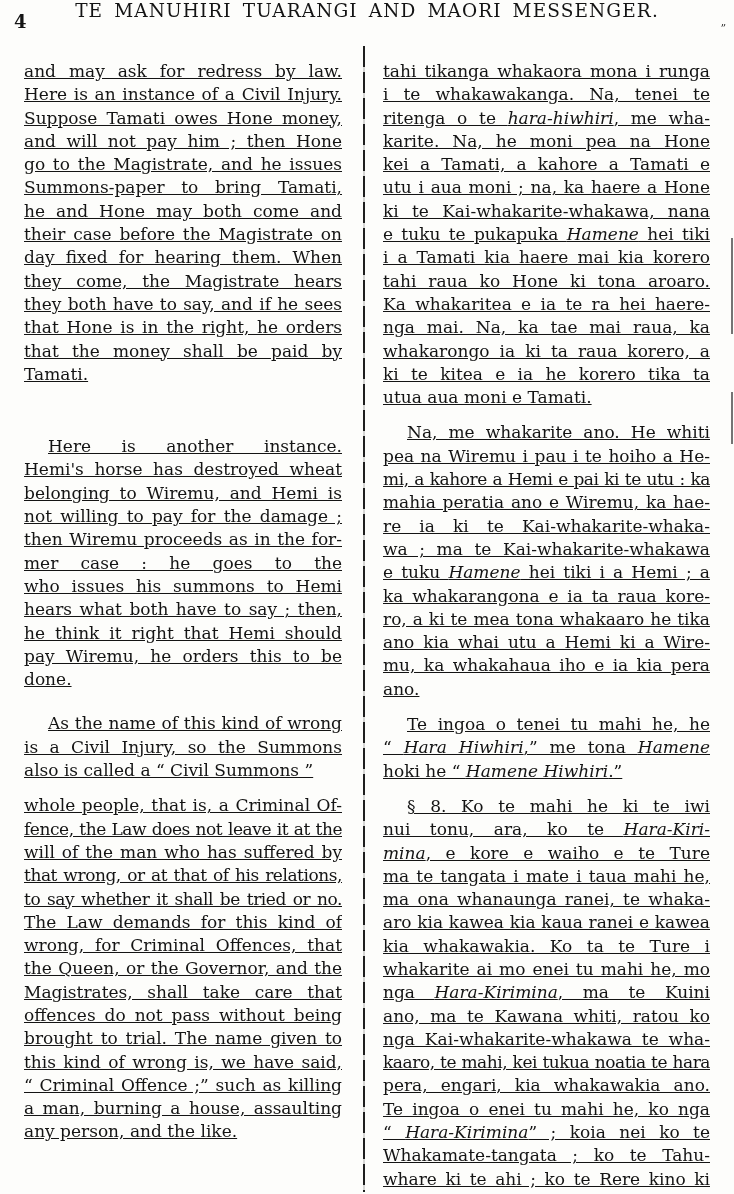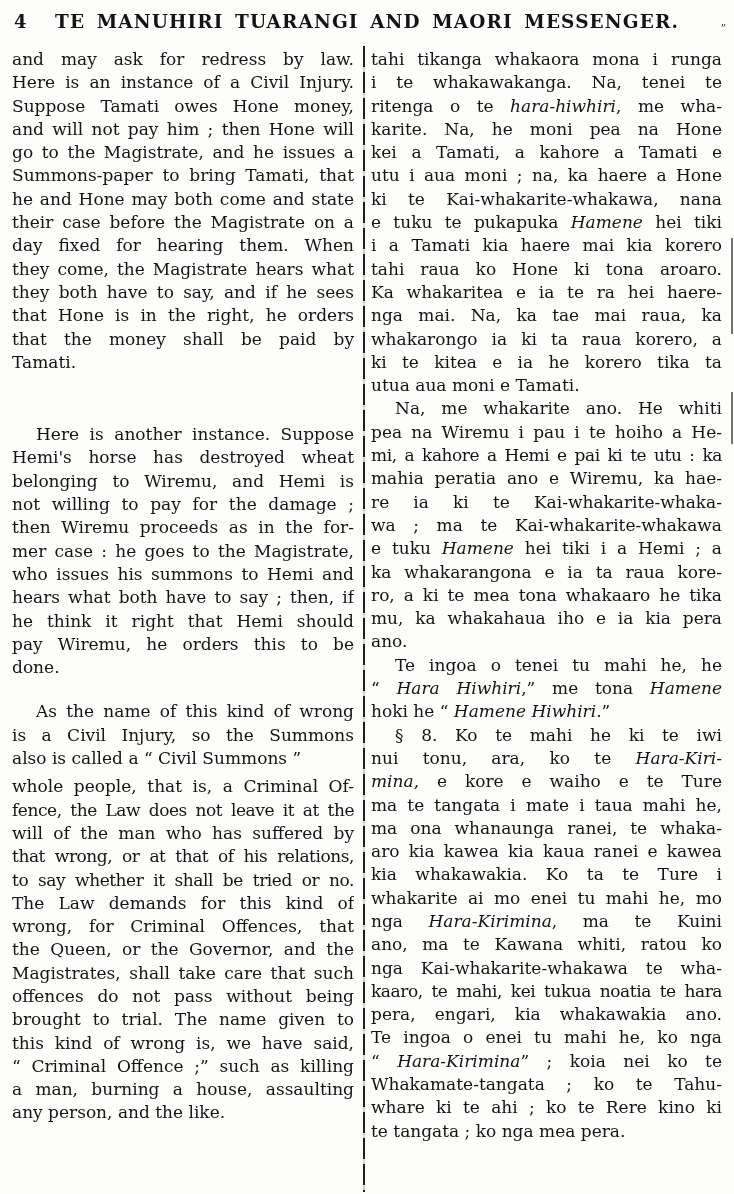--- a/index.html
+++ b/index.html
@@ -7,41 +7,41 @@
     position:relative; width:734px; height:1194px;
     background:#fdfdfb; overflow:hidden;
     font-family:"DejaVu Serif","Liberation Serif",serif;
     color:#141414;
   }
   .pagenum {
     position:absolute; left:14px; top:11px;
     font-size:18px; font-weight:bold;
   }
   .title {
-    position:absolute; left:0; right:0; top:11px;
-    text-align:center; font-size:18.5px; font-weight:bold;
+    position:absolute; left:0; right:0; top:0;
+    text-align:center; font-size:18.5px; font-weight:normal;
     letter-spacing:1.1px; word-spacing:4px;
   }
   .stray {
     position:absolute; right:8px; top:22px;
     font-size:11px; color:#3a3a3a;
   }
   .divider {
     position:absolute; left:363px; top:46px; width:2px; height:1146px;
     background:repeating-linear-gradient(180deg,
       #1e1e1e 0px, #1e1e1e 21px,
       rgba(30,30,30,0.18) 21px, rgba(30,30,30,0.18) 26px);
   }
   .col {
     position:absolute; top:48px;
     font-size:17px; line-height:23.3px;
   }
   .col-left  { left:12px;  width:342px; }
   .col-right { left:371px; width:351px; }
-  .para { margin:0; }
+  .para { margin:12px;text-decoration:underline; }
   .line {
     height:23.3px; overflow:hidden;
     text-align:justify; text-align-last:justify;
     white-space:normal;
   }
   .line.last { text-align-last:left; }
   .line.indent { text-indent:24px; }
   .line.tight { letter-spacing:-0.45px; word-spacing:-1.6px; }
   .line i { font-style:italic; }
   .edge-artifact {
@@ -135,20 +135,21 @@
       <div class="para">
         <div class="line indent">Na, me whakarite ano.  He whiti</div>
         <div class="line">pea na Wiremu i pau i te hoiho a He-</div>
         <div class="line tight">mi, a kahore a Hemi e pai ki te utu : ka</div>
         <div class="line">mahia peratia ano e Wiremu, ka hae-</div>
         <div class="line">re ia ki te Kai-whakarite-whaka-</div>
         <div class="line">wa ; ma te Kai-whakarite-whakawa</div>
         <div class="line">e tuku <i>Hamene</i> hei tiki i a Hemi ; a</div>
         <div class="line">ka whakarangona e ia ta raua kore-</div>
         <div class="line">ro, a ki te mea tona whakaaro he tika</div>
+        <div class="line">ano kia whai utu a Hemi ki a Wire-</div>
         <div class="line">mu, ka whakahaua iho e ia kia pera</div>
         <div class="line last">ano.</div>
       </div>
       <div class="para">
         <div class="line indent">Te ingoa o tenei tu mahi he, he</div>
         <div class="line">“ <i>Hara Hiwhiri</i>,” me tona <i>Hamene</i></div>
         <div class="line last">hoki he “ <i>Hamene Hiwhiri</i>.”</div>
       </div>
       <div class="para">
         <div class="line indent">§ 8.  Ko te mahi he ki te iwi</div>

